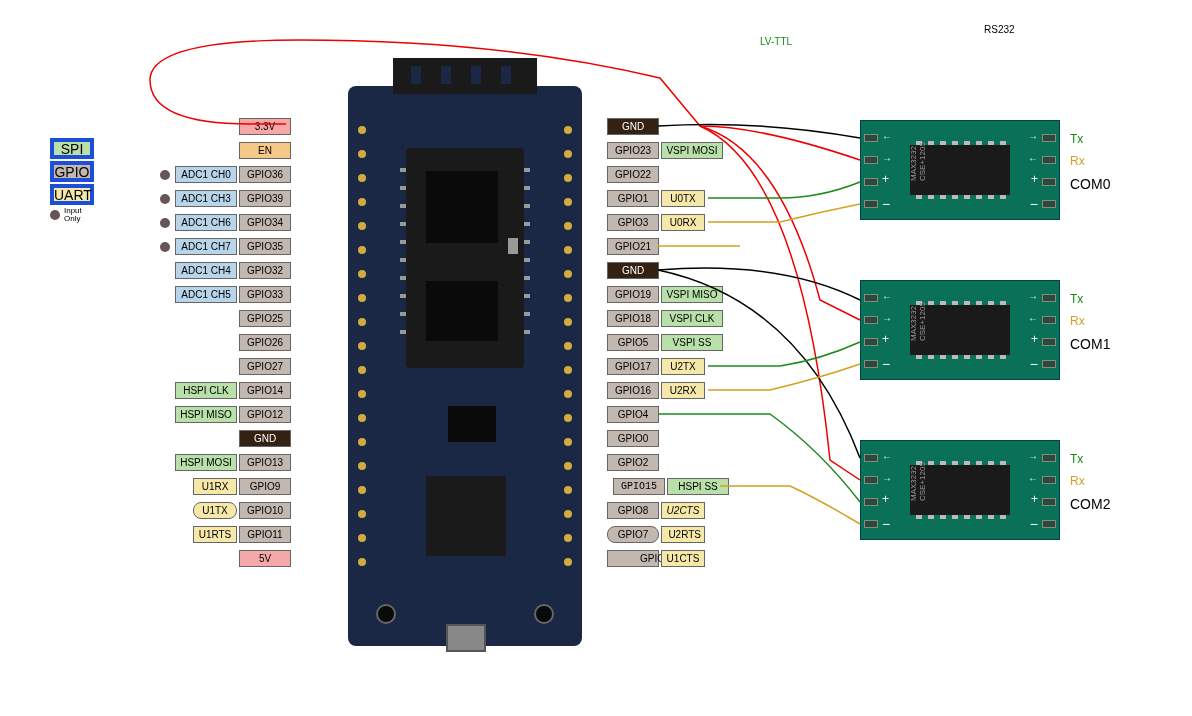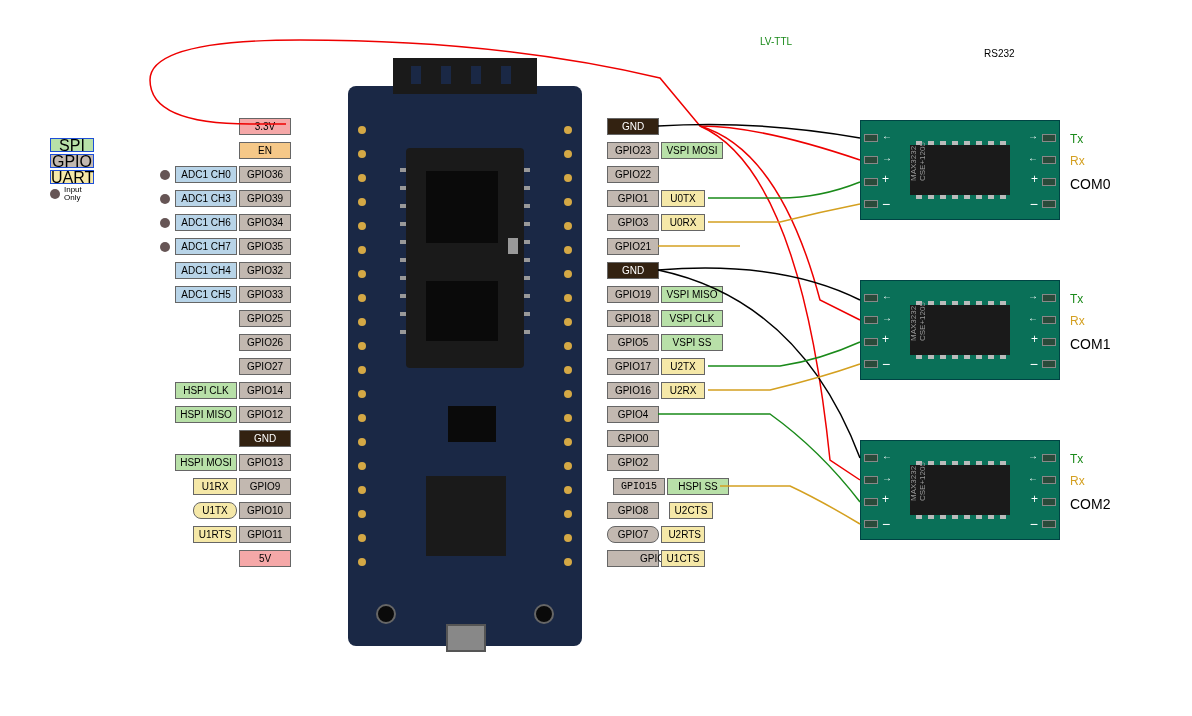--- a/index.html
+++ b/index.html
@@ -1,19 +1,19 @@
 <!DOCTYPE html>
 <html><head>
 <meta charset="utf-8">
 <style>
 *{margin:0;padding:0;box-sizing:border-box}
 body{width:1192px;height:716px;background:#fff;font-family:Arial,sans-serif;font-size:11px;position:relative}
 .legend{position:absolute;left:50px;top:138px}
 .legend-item{display:flex;align-items:center;margin-bottom:2px}
-.leg-box{width:44px;height:14px;border:1px solid #1d4ed8;text-align:center;line-height:14px;font-size:16px}
+.leg-box{width:44px;height:21px;border:4px solid #1d4ed8;text-align:center;line-height:14px;font-size:14px}
 .spi{background:#b8e0a8}
 .gpio{background:#c2b8b0}
 .uart{background:#f5e8a8}
 .dot{width:10px;height:10px;border-radius:50%;background:#655;margin-right:4px}
 .inp{font-size:8px;line-height:8px}
 .header-lbl{position:absolute;font-size:10px}
 .pin-row{display:flex;align-items:center;margin-bottom:3px;height:21px}
 .pin-lbl{height:17px;line-height:15px;border:1px solid #666;text-align:center;font-size:10px;padding:0 3px}
 .w-gpio{width:52px;background:#c2b8b0}
 .w-adc{width:62px;background:#b8d4e8}
@@ -44,21 +44,21 @@
 .conv-lbl{position:absolute;font-size:12px}
 .c-tx{color:#1a8a1a}
 .c-rx{color:#d4a020}
 svg{position:absolute;left:0;top:0;pointer-events:none}
 .pin-dot-io{width:10px;height:10px;border-radius:50%;background:#655;margin-right:3px}
 </style>
 </head>
 <body>
 
 <div class="header-lbl c-tx" style="left:760px;top:36px">LV-TTL</div>
-<div class="header-lbl" style="left:984px;top:48px">RS232</div>
+<div class="header-lbl" style="left:984px;top:24px">RS232</div>
 
 <div class="legend">
  <div class="legend-item">
       <div class="leg-box spi">SPI</div>
     </div>
  <div class="legend-item">
       <div class="leg-box gpio">GPIO</div>
     </div>
  <div class="legend-item">
       <div class="leg-box uart">UART</div>
@@ -199,21 +199,21 @@
     </div>
     <div class="pin-row">
       <div class="pin-lbl w-gpio" style="margin-left: 2px;">GPIO2</div>
     </div>
     <div class="pin-row">
       <div class="pin-lbl w-gpio" style="margin-left: 8px; font-family: Liberation Mono, monospace;">GPIO15</div>
       <div class="pin-lbl w-hspi" style="margin-left: 2px;">HSPI SS</div>
     </div>
     <div class="pin-row">
       <div class="pin-lbl w-gpio" style="margin-left: 2px;">GPIO8</div>
-      <div class="pin-lbl w-uart" style="margin-left: 10px;">U2CTS</div>
+      <div class="pin-lbl w-uart" style="margin-left: 2px; font-style: italic;">U2CTS</div>
     </div>
     <div class="pin-row">
       <div class="pin-lbl w-gpio" style="margin-left: 2px; border-radius: 8px;">GPIO7</div>
       <div class="pin-lbl w-uart" style="margin-left: 2px; text-align: right;">U2RTS</div>
     </div>
     <div class="pin-row">
       <div class="pin-lbl w-gpio" style="margin-left: 2px; padding-left: 32px;">GPIO6</div>
       <div class="pin-lbl w-uart" style="margin-left: 2px;">U1CTS</div>
     </div>
   </div>

